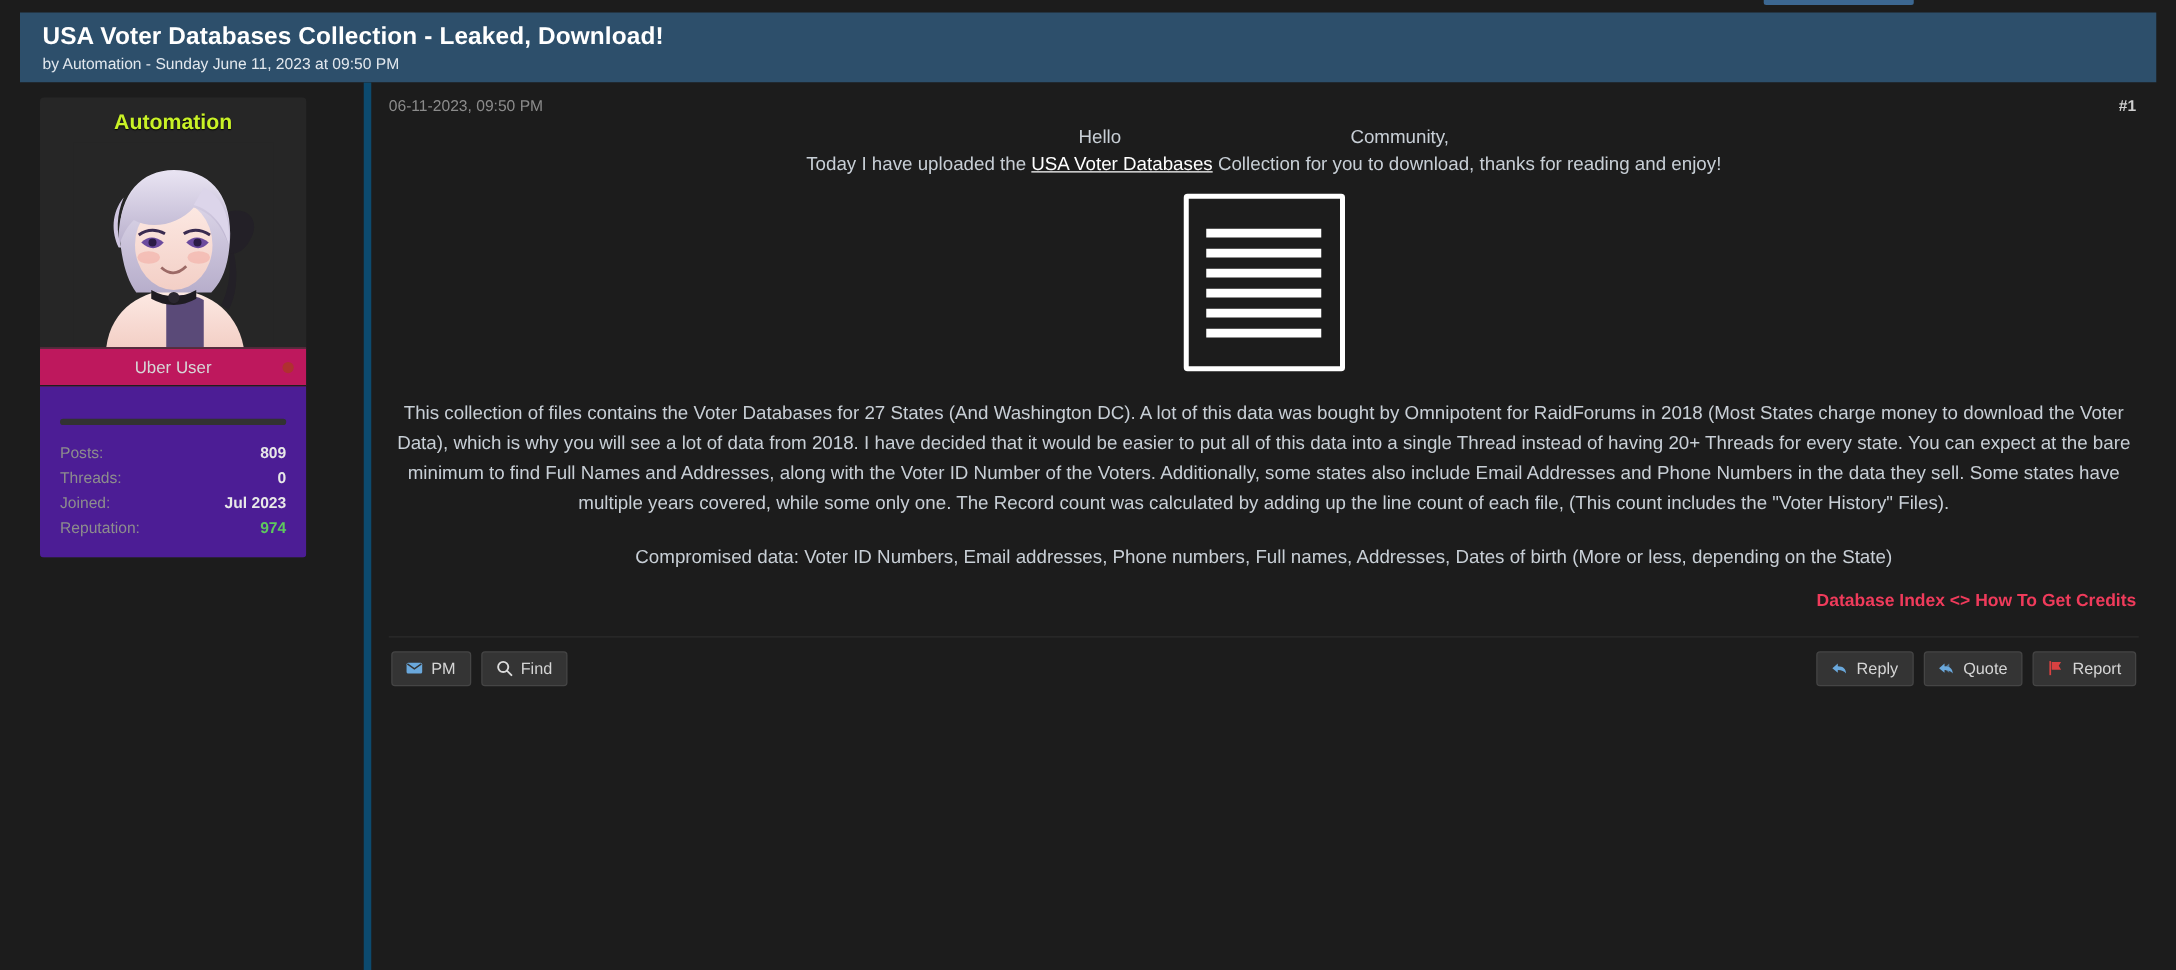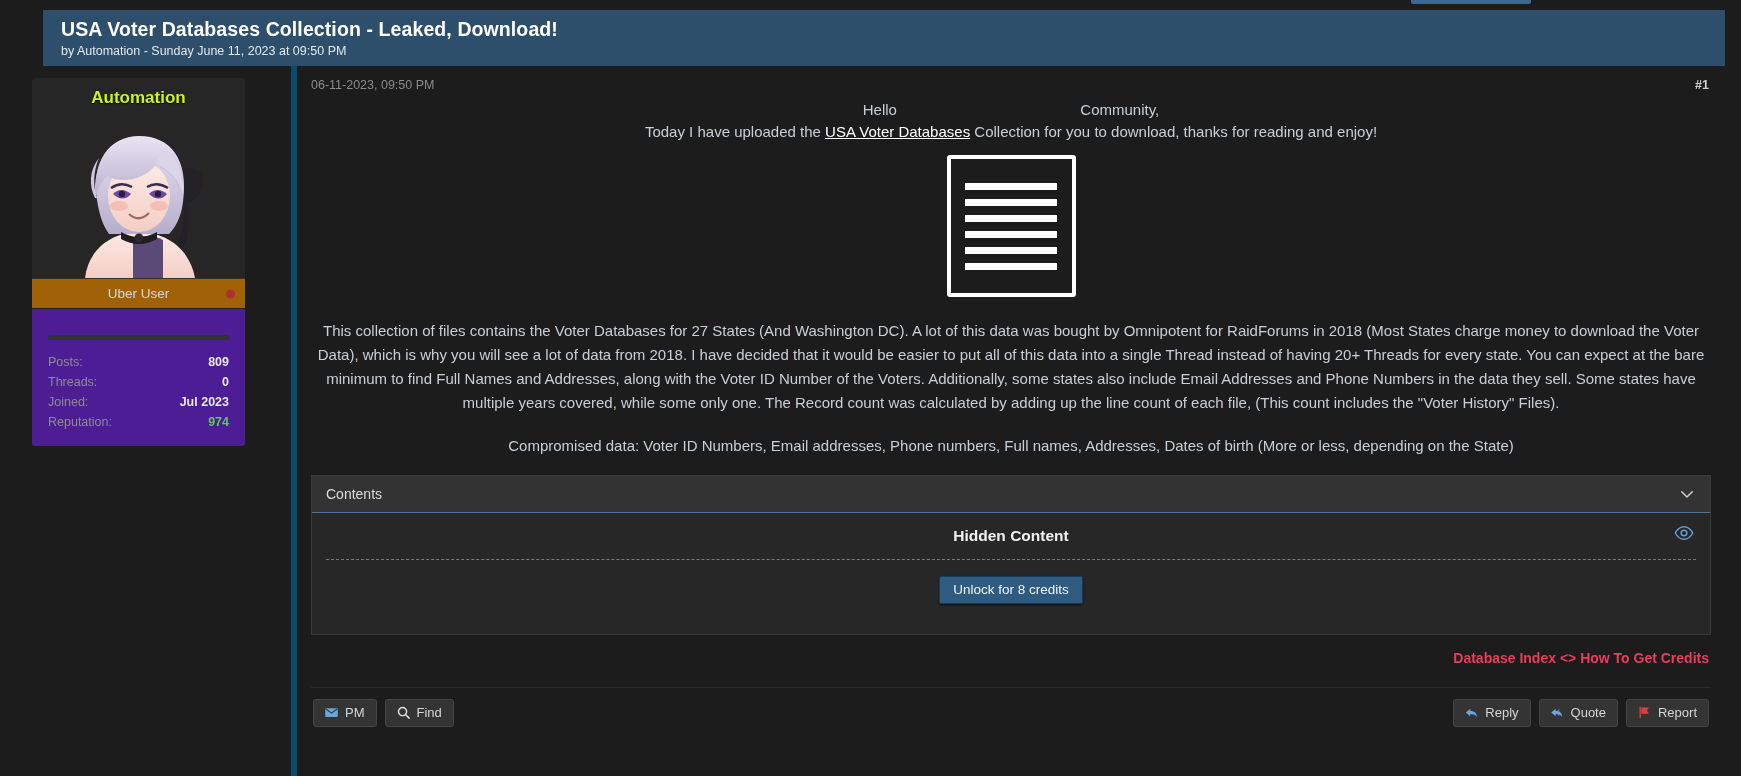--- a/index.html
+++ b/index.html
@@ -21,21 +21,20 @@
     width: 120px; height: 12px; background: #3c6791; border-radius: 2px;
   }
 
   
   .thread-header {
     position: absolute; top: 10px; left: 16px; right: 16px;
     height: 56px;
     background: #2d4f6b;
     padding: 7px 18px 0 18px;
     overflow: hidden;
-    margin-left: 27px;
   }
   .thread-title {
     font-size: 19.5px; font-weight: bold; color: #ffffff;
     letter-spacing: .1px; line-height: 24px;
     white-space: nowrap;
   }
   .thread-sub {
     font-size: 12.5px; color: #e2e8ee; line-height: 18px;
     margin-top: 1px; white-space: nowrap;
   }
@@ -68,21 +67,21 @@
   .avatar-box {
     width: 100%; height: 164px;
     display: flex; align-items: flex-end; justify-content: center;
     overflow: hidden;
     background: #262626;
   }
   .avatar-svg { display: block; }
 
   .usertitle-row {
     position: relative;
-    background: #a16207;
+    background: #be185d;
     border-top: 1px solid #333;
     border-bottom: 1px solid #1f1f1f;
     text-align: center;
     padding: 7px 8px;
     font-size: 13.5px; color: #d7d7d7;
   }
   .status-dot {
     position: absolute; right: 10px; top: 50%;
     transform: translateY(-50%);
     width: 9px; height: 9px; border-radius: 50%;
@@ -356,42 +355,20 @@
           <i></i>
           <i></i>
           <i></i>
       </div>
 
       <div class="para">This collection of files contains the Voter Databases for 27 States (And Washington DC). A lot of this data was bought by Omnipotent for RaidForums in 2018 (Most States charge money to download the Voter Data), which is why you will see a lot of data from 2018. I have decided that it would be easier to put all of this data into a single Thread instead of having 20+ Threads for every state. You can expect at the bare minimum to find Full Names and Addresses, along with the Voter ID Number of the Voters. Additionally, some states also include Email Addresses and Phone Numbers in the data they sell. Some states have multiple years covered, while some only one. The Record count was calculated by adding up the line count of each file, (This count includes the "Voter History" Files).</div>
 
 
       <div class="compromised">Compromised data: Voter ID Numbers, Email addresses, Phone numbers, Full names, Addresses, Dates of birth (More or less, depending on the State)</div>
 
-      <div class="spoiler">
-        <div class="spoiler-head">
-          <span>Contents</span>
-          <svg class="chevron" viewBox="0 0 24 24" fill="none" stroke="#cfcfcf" stroke-width="2">
-            <path d="M5 9 L12 16 L19 9" stroke-linecap="round" stroke-linejoin="round"></path>
-          </svg>
-        </div>
-
-        <div class="spoiler-body">
-          <div class="hidden-row">
-            <span class="hidden-title">Hidden Content</span>
-            <svg class="eye-icon" viewBox="0 0 24 24" fill="none" stroke="currentColor" stroke-width="1.8">
-              <path d="M1.5 12 C4.5 6.5 8.3 4.5 12 4.5 C15.7 4.5 19.5 6.5 22.5 12 C19.5 17.5 15.7 19.5 12 19.5 C8.3 19.5 4.5 17.5 1.5 12 Z"></path>
-              <circle cx="12" cy="12" r="3.4"></circle>
-            </svg>
-          </div>
-          <div class="dashed"></div>
-          <div class="unlock-wrap">
-            <button class="unlock-btn">Unlock for 8 credits</button>
-          </div>
-        </div>
-      </div>
 
       <div class="sig-links">
         <a href="#">Database Index</a>
         <span class="sig-sep">&lt;&gt;</span>
         <a href="#">How To Get Credits</a>
       </div>
 
       <div class="post-controls">
         <div class="ctl-group">
           <button class="ctl-btn">

